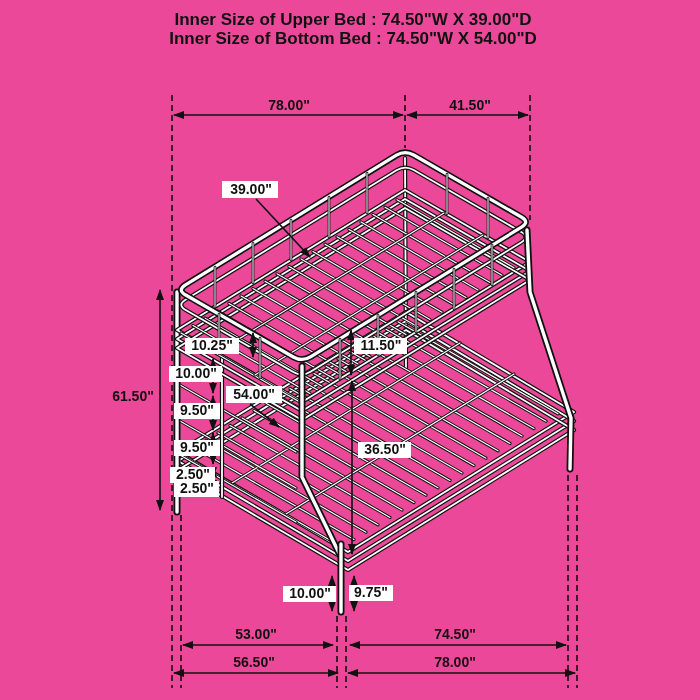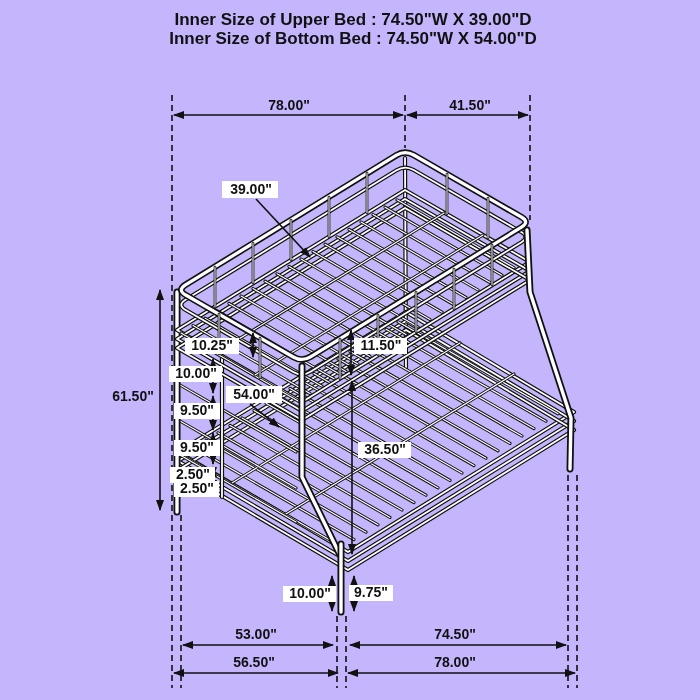--- a/index.html
+++ b/index.html
@@ -1,16 +1,16 @@
 <!DOCTYPE html>
 <html><head>
 <meta charset="utf-8">
 <style>
   html,body{margin:0;padding:0;background:#fff;}
-  .stage{position:relative;width:700px;height:700px;background:#c4b5fd;overflow:hidden;}
+  .stage{position:relative;width:700px;height:700px;background:#ec4899;overflow:hidden;}
   svg{display:block;}
   
   .tb1{stroke:#111;stroke-width:7;fill:none;stroke-linejoin:round;stroke-linecap:round;}
   .tw1{stroke:#fff;stroke-width:3.4;fill:none;stroke-linejoin:round;stroke-linecap:round;}
   .tb2{stroke:#111;stroke-width:6.5;fill:none;stroke-linejoin:round;stroke-linecap:round;}
   .tw2{stroke:#fff;stroke-width:3.2;fill:none;stroke-linejoin:round;stroke-linecap:round;}
   .tb3{stroke:#111;stroke-width:4.2;fill:none;stroke-linejoin:round;stroke-linecap:round;}
   .tw3{stroke:#fff;stroke-width:1.8;fill:none;stroke-linejoin:round;stroke-linecap:round;}
   .tb4{stroke:#111;stroke-width:3.1;fill:none;stroke-linecap:round;}
   .tw4{stroke:#fff;stroke-width:1.2;fill:none;stroke-linecap:round;}

